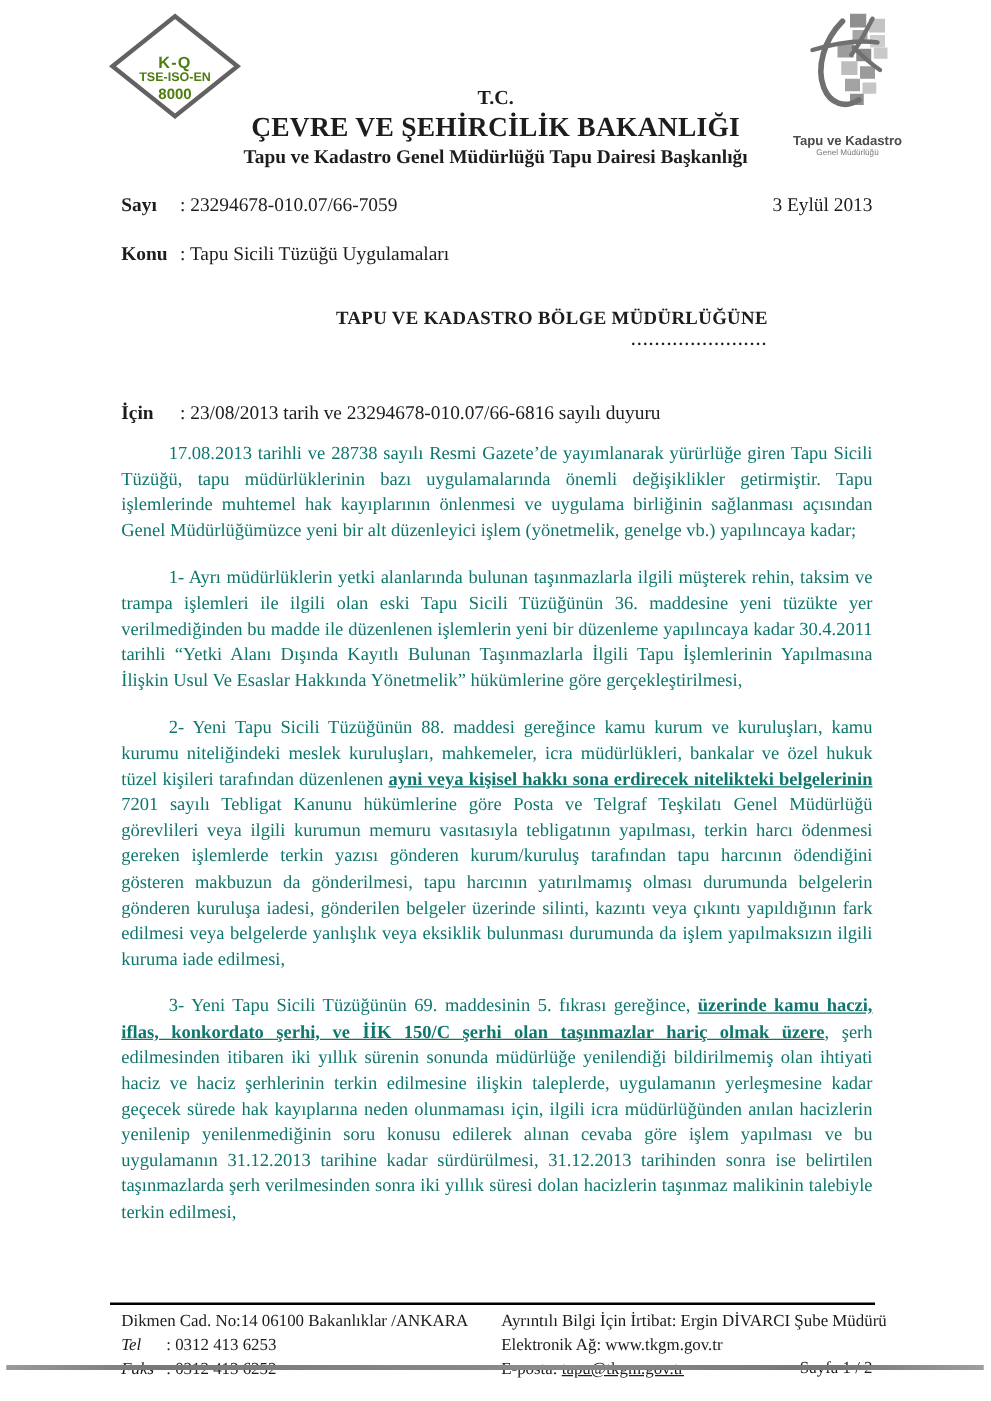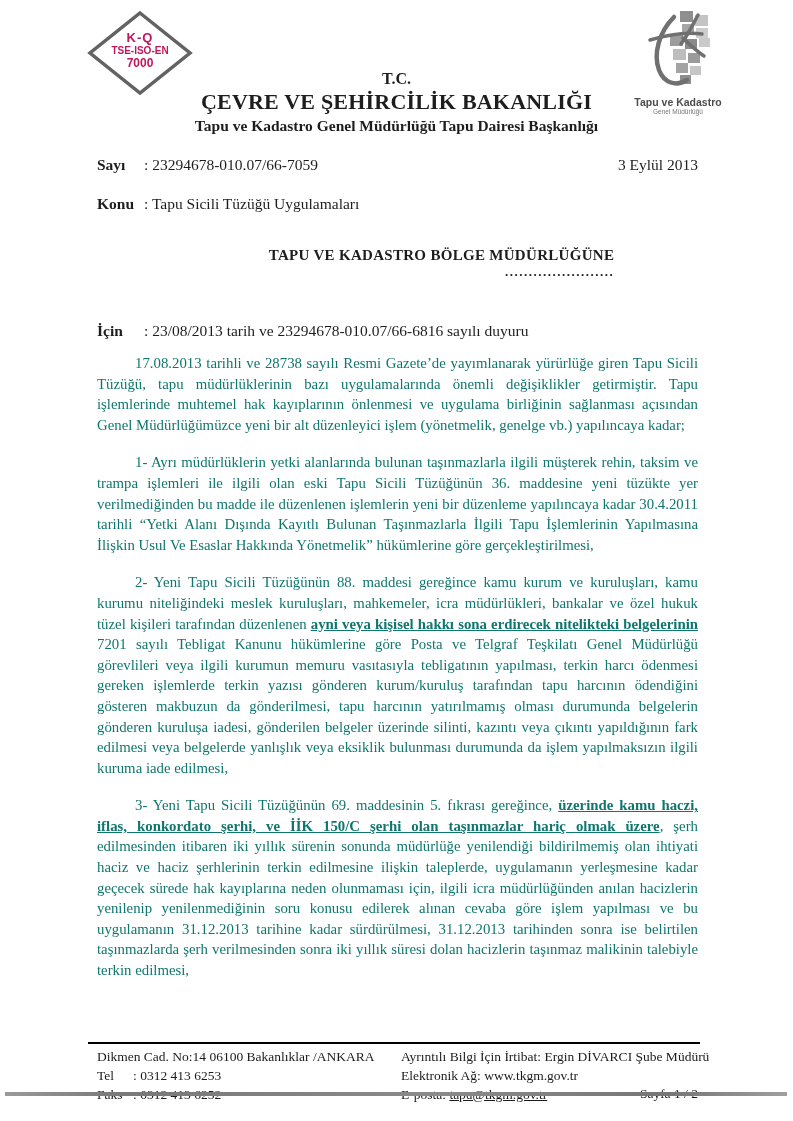--- a/index.html
+++ b/index.html
@@ -5,34 +5,34 @@
   html, body { margin:0; padding:0; background:#e8e8e8; }
   .page {
     position:relative; width:793px; height:1121px; margin:0 auto;
     background:#ffffff; overflow:hidden;
     font-family:"Liberation Serif", serif; color:#1d1d1d;
   }
   
   .logo-kq { position:absolute; left:86px; top:10px; width:108px; height:86px; }
   .logo-kq svg { position:absolute; left:0; top:0; }
   .kq-text {
-    position:absolute; left:0; top:20px; width:108px; text-align:center;
-    font-family:"Liberation Sans", sans-serif; font-weight:bold; color:#be185d;
+    position:absolute; left:0; top:32px; width:108px; text-align:center;
+    font-family:"Liberation Sans", sans-serif; font-weight:bold; color:#4d7c0f;
   }
   .kq-l1 { font-size:13px; letter-spacing:1px; }
   .kq-l2 { font-size:10px; margin-top:0px; }
   .kq-l3 { font-size:12px; margin-top:0px; }
 
   .header-center { position:absolute; left:0; top:70px; width:793px; text-align:center; }
   .h-tc       { font-size:16px; font-weight:bold; }
   .h-ministry { font-size:22px; font-weight:bold; margin-top:1px; letter-spacing:.2px; }
   .h-dept     { font-size:15.5px; font-weight:bold; margin-top:2px; }
 
   .logo-tk { position:absolute; left:618px; top:10px; width:120px; text-align:center; }
-  .tk-name { font-family:"Liberation Sans", sans-serif; font-weight:bold; font-size:10.5px; color:#4c4c4c; margin-top:0; }
+  .tk-name { font-family:"Liberation Sans", sans-serif; font-weight:bold; font-size:10.5px; color:#4c4c4c; margin-top:10px; }
   .tk-sub  { font-family:"Liberation Sans", sans-serif; font-size:6.5px; color:#767676; }
 
   
   .meta-row { position:absolute; left:97px; width:601px; font-size:15.5px; }
   .meta-label { display:inline-block; width:47px; font-weight:bold; }
   .row-sayi { top:156px; }
   .row-konu { top:195px; }
   .doc-date { position:absolute; right:0; top:0; font-size:15.5px; }
 
   
@@ -51,42 +51,42 @@
   .body-text p { margin:0 0 17px 0; text-indent:38px; }
   .bu { font-weight:bold; text-decoration:underline; }
 
   
   .footer {
     position:absolute; left:88px; top:1042px; width:612px; height:62px;
     border-top:2px solid #000000; font-size:13.5px; color:#1b1b1b;
   }
   .f-left  { position:absolute; left:9px;  top:4px; width:288px; line-height:18.8px; }
   .f-right { position:absolute; left:297px; top:4px; width:315px; line-height:18.8px;margin-left:16px; }
-  .f-lab { display:inline-block; width:36px; }
+  .f-lab { display:inline-block; width:36px;font-style:italic; }
   .f-ul { text-decoration:underline; }
   .f-page { position:absolute; right:2px; top:42px; font-size:13.5px; }
 
   .bottom-band {
     position:absolute; left:5px; top:1092px; width:782px; height:4px;
     background:linear-gradient(90deg,#9a9a9a,#787878 15%,#8b8b8b 55%,#767676 85%,#9f9f9f);
   }
 </style>
 </head>
 <body>
 
 <div class="page">
 
   <div class="logo-kq">
     <svg width="108" height="86" viewBox="0 0 108 86">
       <polygon points="54,3 104,43 54,83 4,43" fill="none" stroke="#626262" stroke-width="3.5"></polygon>
     </svg>
     <div class="kq-text">
       <div class="kq-l1">K-Q</div>
       <div class="kq-l2">TSE-ISO-EN</div>
-      <div class="kq-l3">7000</div>
+      <div class="kq-l3">8000</div>
     </div>
   </div>
 
   <div class="header-center">
     <div class="h-tc">T.C.</div>
     <div class="h-ministry">ÇEVRE VE ŞEHİRCİLİK BAKANLIĞI</div>
     <div class="h-dept">Tapu ve Kadastro Genel Müdürlüğü Tapu Dairesi Başkanlığı</div>
   </div>
 
   <div class="logo-tk">

